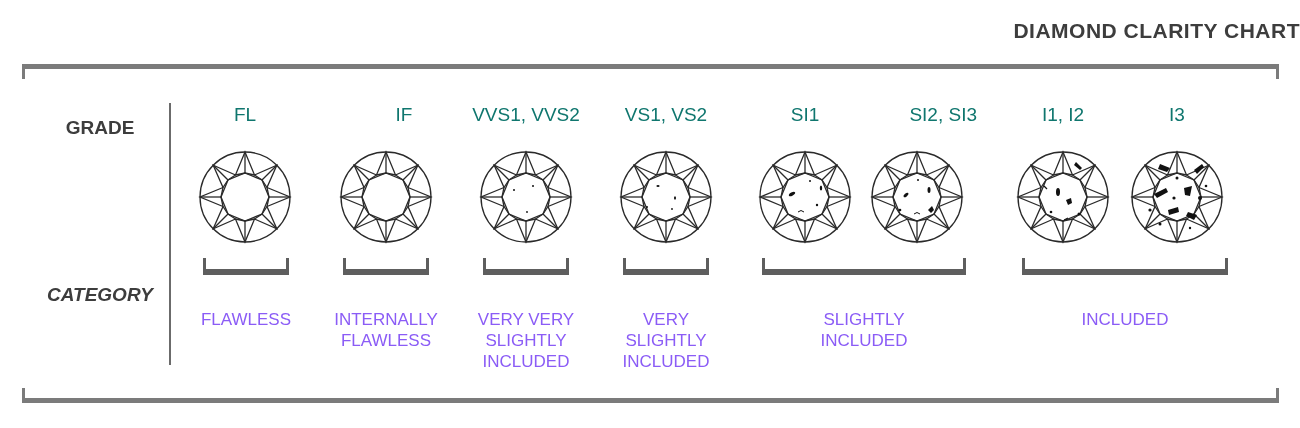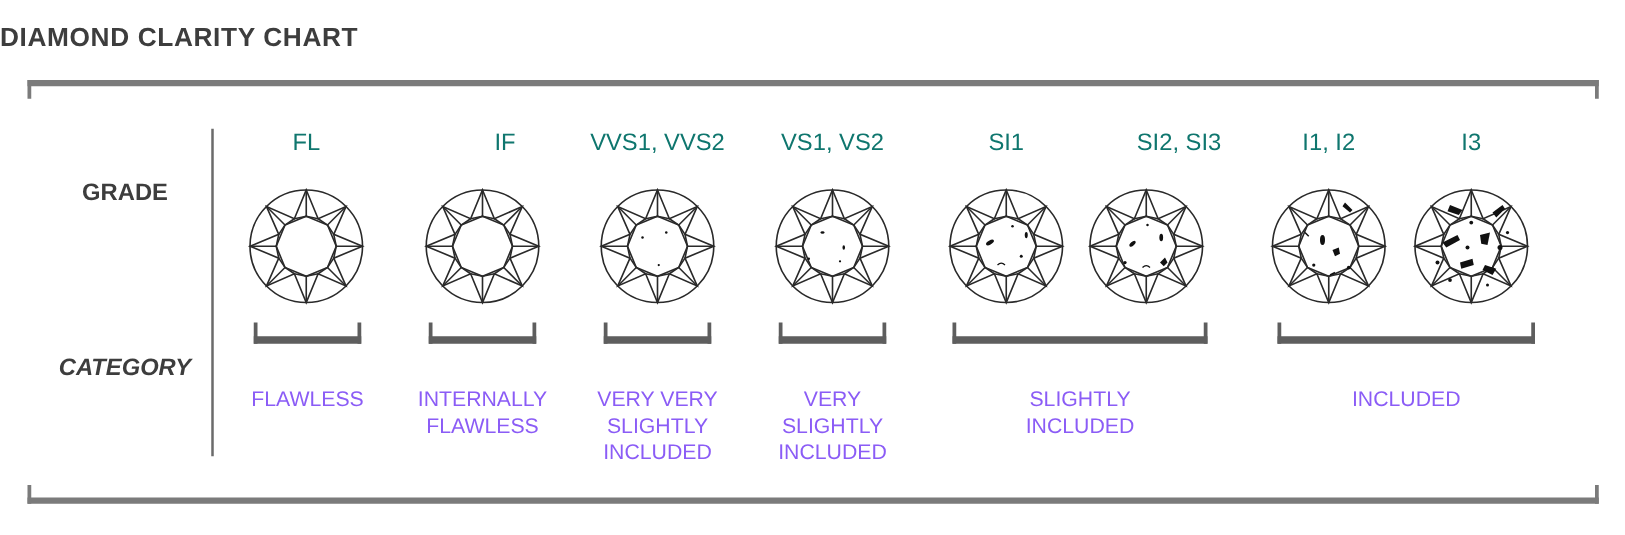--- a/index.html
+++ b/index.html
@@ -1,18 +1,18 @@
 <!DOCTYPE html>
 <html><head>
 <meta charset="utf-8">
 <style>
   html, body { margin:0; padding:0; background:#ffffff; }
   body { width:1300px; height:428px; position:relative; overflow:hidden;
          font-family:"Liberation Sans", sans-serif; color:#3a3a3a; }
-  .title { position:absolute; top:19px; left:0; width:1300px; text-align:left;
+  .title { position:absolute; top:19px; left:0; width:1300px; text-align:right;
            font-weight:bold; font-size:21px; letter-spacing:0.5px; color:#3d3d3d; }
   .frame-top { position:absolute; left:22px; top:64px; width:1257px; height:5px; background:#7b7b7b; }
   .frame-top-l { position:absolute; left:22px; top:64px; width:3px; height:15px; background:#7b7b7b; }
   .frame-top-r { position:absolute; left:1276px; top:64px; width:3px; height:15px; background:#7b7b7b; }
   .frame-bot { position:absolute; left:22px; top:398px; width:1257px; height:5px; background:#7b7b7b; }
   .frame-bot-l { position:absolute; left:22px; top:388px; width:3px; height:15px; background:#7b7b7b; }
   .frame-bot-r { position:absolute; left:1276px; top:388px; width:3px; height:15px; background:#7b7b7b; }
   .row-label { position:absolute; left:40px; width:120px; text-align:center; font-weight:bold;
                font-size:19px; color:#3d3d3d; }
   .vsep { position:absolute; left:169px; top:103px; width:2px; height:262px; background:#6b6b6b; }
@@ -29,21 +29,21 @@
 
 <div class="title">DIAMOND CLARITY CHART</div>
 
 <div class="frame-top"></div>
 <div class="frame-top-l"></div>
 <div class="frame-top-r"></div>
 <div class="frame-bot"></div>
 <div class="frame-bot-l"></div>
 <div class="frame-bot-r"></div>
 
-<div class="row-label" style="top:117px;margin-top:27px;">GRADE</div>
+<div class="row-label" style="top:117px;">GRADE</div>
 <div class="row-label" style="top:284px;font-style:italic;">CATEGORY</div>
 <div class="vsep"></div>
 
 <div class="grade" style="left:185px;">FL</div>
 <div class="grade" style="left:344px;">IF</div>
 <div class="grade" style="left:466px;">VVS1, VVS2</div>
 <div class="grade" style="left:606px;">VS1, VS2</div>
 <div class="grade" style="left:745px;text-align:center;">SI1</div>
 <div class="grade" style="left:857px;text-align:right;">SI2, SI3</div>
 <div class="grade" style="left:1003px;">I1, I2</div>

